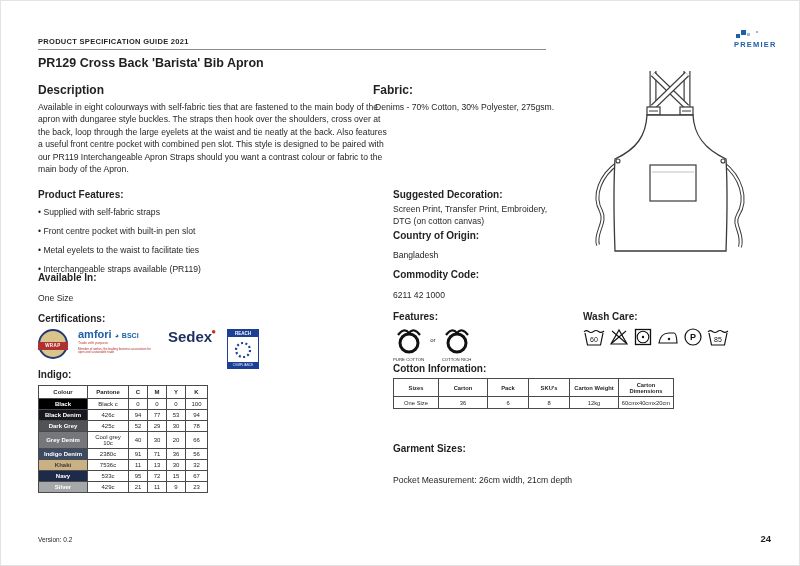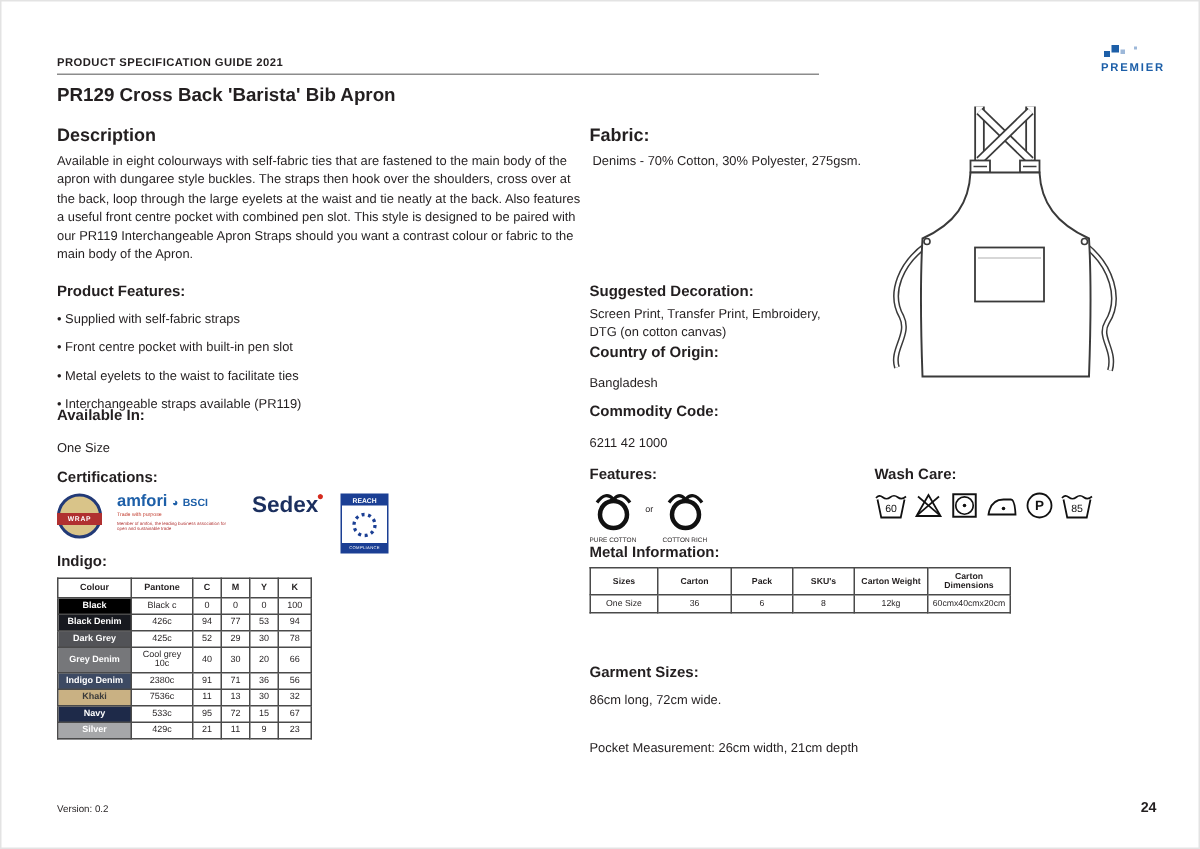--- a/index.html
+++ b/index.html
@@ -211,21 +211,21 @@
             <td>429c</td>
             <td>21</td>
             <td>11</td>
             <td>9</td>
             <td>23</td>
           </tr>
         </tbody>
     </table>
   </div>
 
-  <div class="abs" style="left:392px;top:82px;width:220px;">
+  <div class="abs" style="left:372px;top:82px;width:220px;">
     <div class="h1">Fabric:</div>
     <div class="body-txt" style="padding-left:2px;">Denims - 70% Cotton, 30% Polyester, 275gsm.</div>
   </div>
 
   <div class="abs" style="left:392px;top:188px;width:200px;">
     <div class="h2">Suggested Decoration:</div>
     <div class="body-txt">Screen Print, Transfer Print, Embroidery,</div>
     <div class="body-txt">DTG (on cotton canvas)</div>
   </div>
 
@@ -328,21 +328,21 @@
       </svg>
       <svg width="22" height="20" viewBox="0 0 22 20">
         <path d="M1 5 Q3 2.5 5.5 4.5 Q8 6.5 10.5 4.5 Q13 2.5 15.5 4.5 Q18 6.5 21 4" fill="none" stroke="#111" stroke-width="1.1"></path>
         <path d="M2 6 L4.5 18 H17.5 L20 6" fill="none" stroke="#111" stroke-width="1.2"></path>
         <text x="11" y="14.5" font-size="7" text-anchor="middle" fill="#111" font-family="Liberation Sans, sans-serif">85</text>
       </svg>
     </div>
   </div>
 
   <div class="abs" style="left:392px;top:362px;">
-    <div class="h2" style="margin-bottom:4px;">Metal Information:</div>
+    <div class="h2" style="margin-bottom:4px;">Cotton Information:</div>
     <table class="carton-table">
       <thead>
           <tr>
             <th>Sizes</th>
             <th>Carton</th>
             <th>Pack</th>
             <th>SKU's</th>
             <th>Carton Weight</th>
             <th>Carton Dimensions</th>
           </tr>
@@ -355,20 +355,19 @@
             <td>8</td>
             <td>12kg</td>
             <td>60cmx40cmx20cm</td>
           </tr>
         </tbody>
     </table>
   </div>
 
   <div class="abs" style="left:392px;top:442px;width:300px;">
     <div class="h2" style="margin-bottom:6px;">Garment Sizes:</div>
-    <div class="body-txt">86cm long, 72cm wide.</div>
     <div class="body-txt" style="margin-top:20px;">Pocket Measurement: 26cm width, 21cm depth</div>
   </div>
 
   <div class="abs version" style="left:37px;top:535px;">Version: 0.2</div>
   <div class="abs pagenum" style="right:28px;top:532px;">24</div>
 
 </div>
 
 </body></html>

